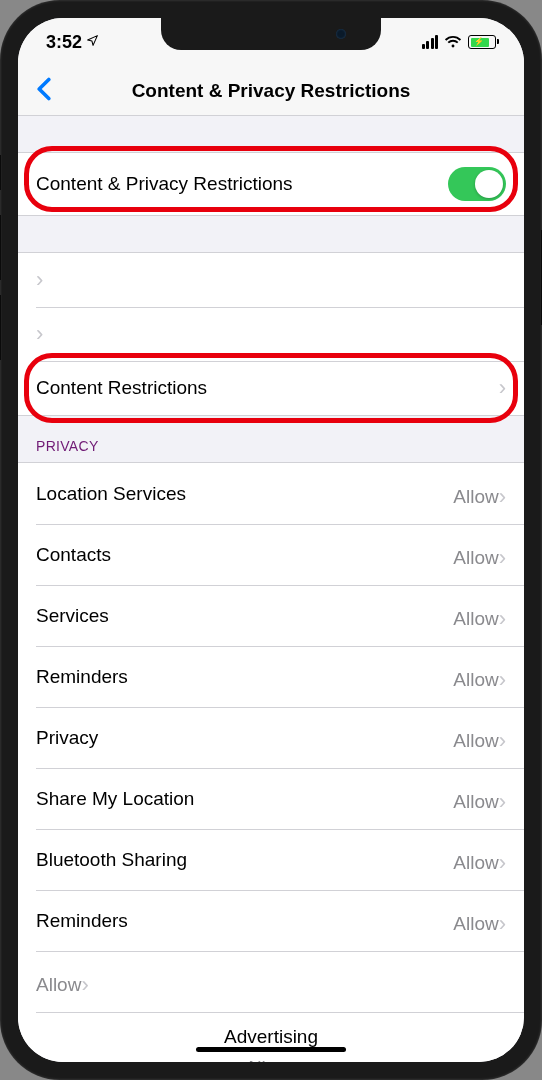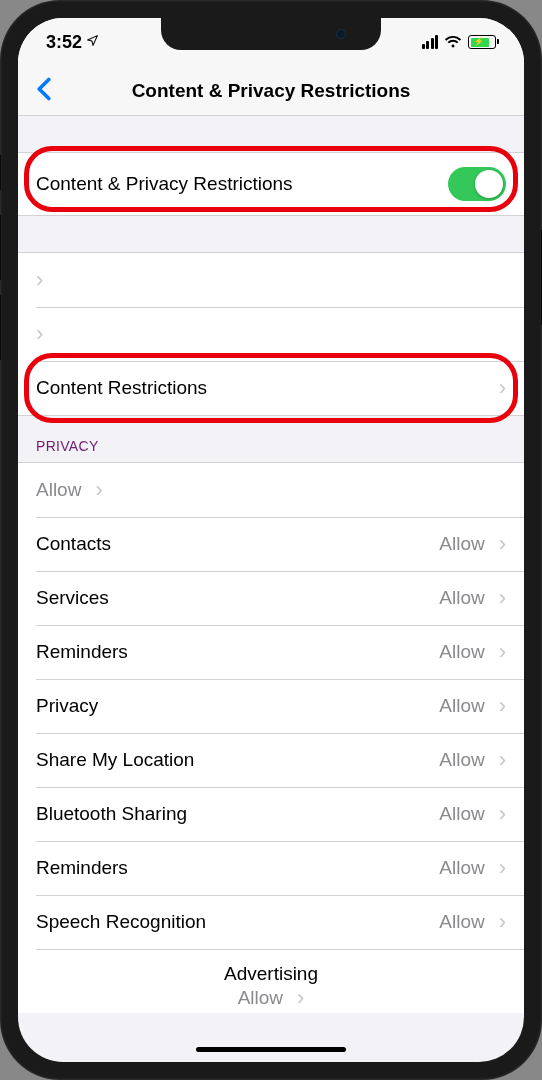--- a/index.html
+++ b/index.html
@@ -91,21 +91,21 @@
       color: #000;
       position: relative;
     }
     .cell + .cell::before {
       content: '';
       position: absolute;
       top: 0; left: 18px; right: 0;
       height: 0.5px;
       background: #d1d1d6;
     }
-    .cell-right { display: flex; align-items: center; gap: 14px; }
+    .cell-right { display: flex; align-items: center; gap: 0; margin-top: 7px; }
     .cell-detail { color: #8a8a8e; font-size: 19px; }
     .chevron { color: #c7c7cc; font-size: 22px; font-weight: 400; }
     
     .switch { width: 58px; height: 34px; background: #34c759; border-radius: 17px; position: relative; }
     .switch-knob { position: absolute; right: 3px; top: 3px; width: 28px; height: 28px; background: #fff; border-radius: 50%; box-shadow: 0 1px 3px rgba(0,0,0,0.25); }
     
     .highlight-wrap { position: relative; }
     .red-ring {
       position: absolute;
       left: 6px; right: 6px;
@@ -206,20 +206,21 @@
         <div class="cell highlight-wrap">
           <div class="red-ring ring2"></div>
           <span>Content Restrictions</span>
           <span class="chevron">›</span>
         </div>
       </div>
 
       <div class="group-header">PRIVACY</div>
       <div class="cell-group last-cut">
         <div class="cell">
+          <span>Location Services</span>
           <div class="cell-right">
               <span class="cell-detail">Allow</span>
               <span class="chevron">›</span>
             </div>
         </div>
         <div class="cell">
           <span>Contacts</span>
           <div class="cell-right">
               <span class="cell-detail">Allow</span>
               <span class="chevron">›</span>
@@ -261,21 +262,20 @@
             </div>
         </div>
         <div class="cell">
           <span>Reminders</span>
           <div class="cell-right">
               <span class="cell-detail">Allow</span>
               <span class="chevron">›</span>
             </div>
         </div>
         <div class="cell">
-          <span>Speech Recognition</span>
           <div class="cell-right">
               <span class="cell-detail">Allow</span>
               <span class="chevron">›</span>
             </div>
         </div>
         <div class="cell">
           <span>Advertising</span>
           <div class="cell-right">
               <span class="cell-detail">Allow</span>
               <span class="chevron">›</span>

